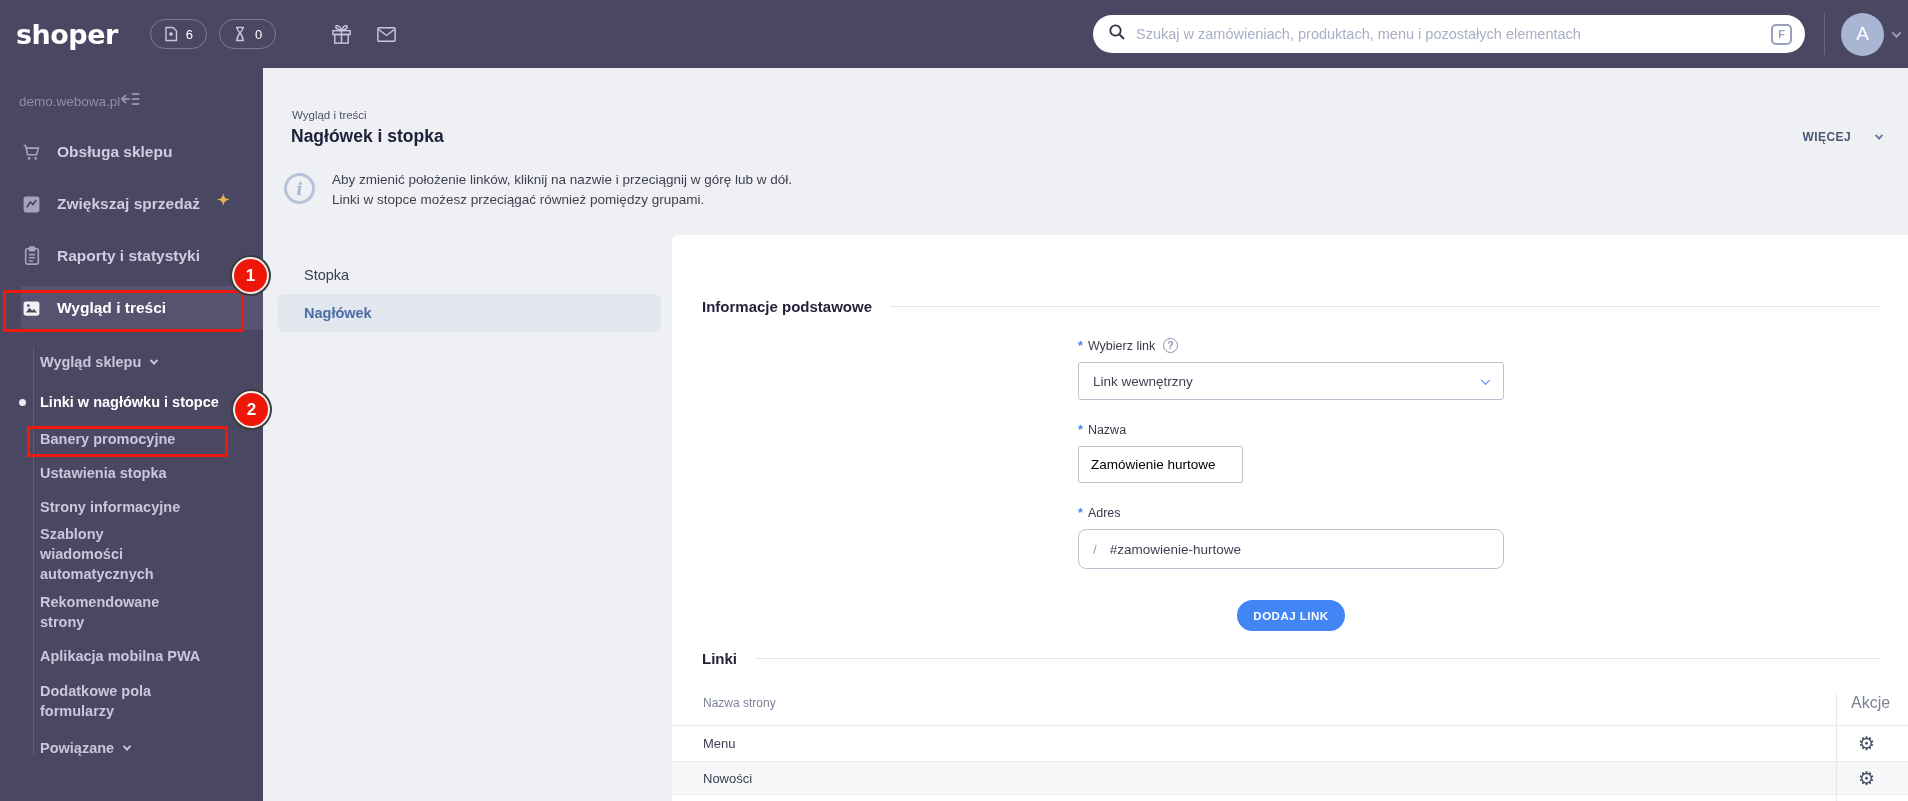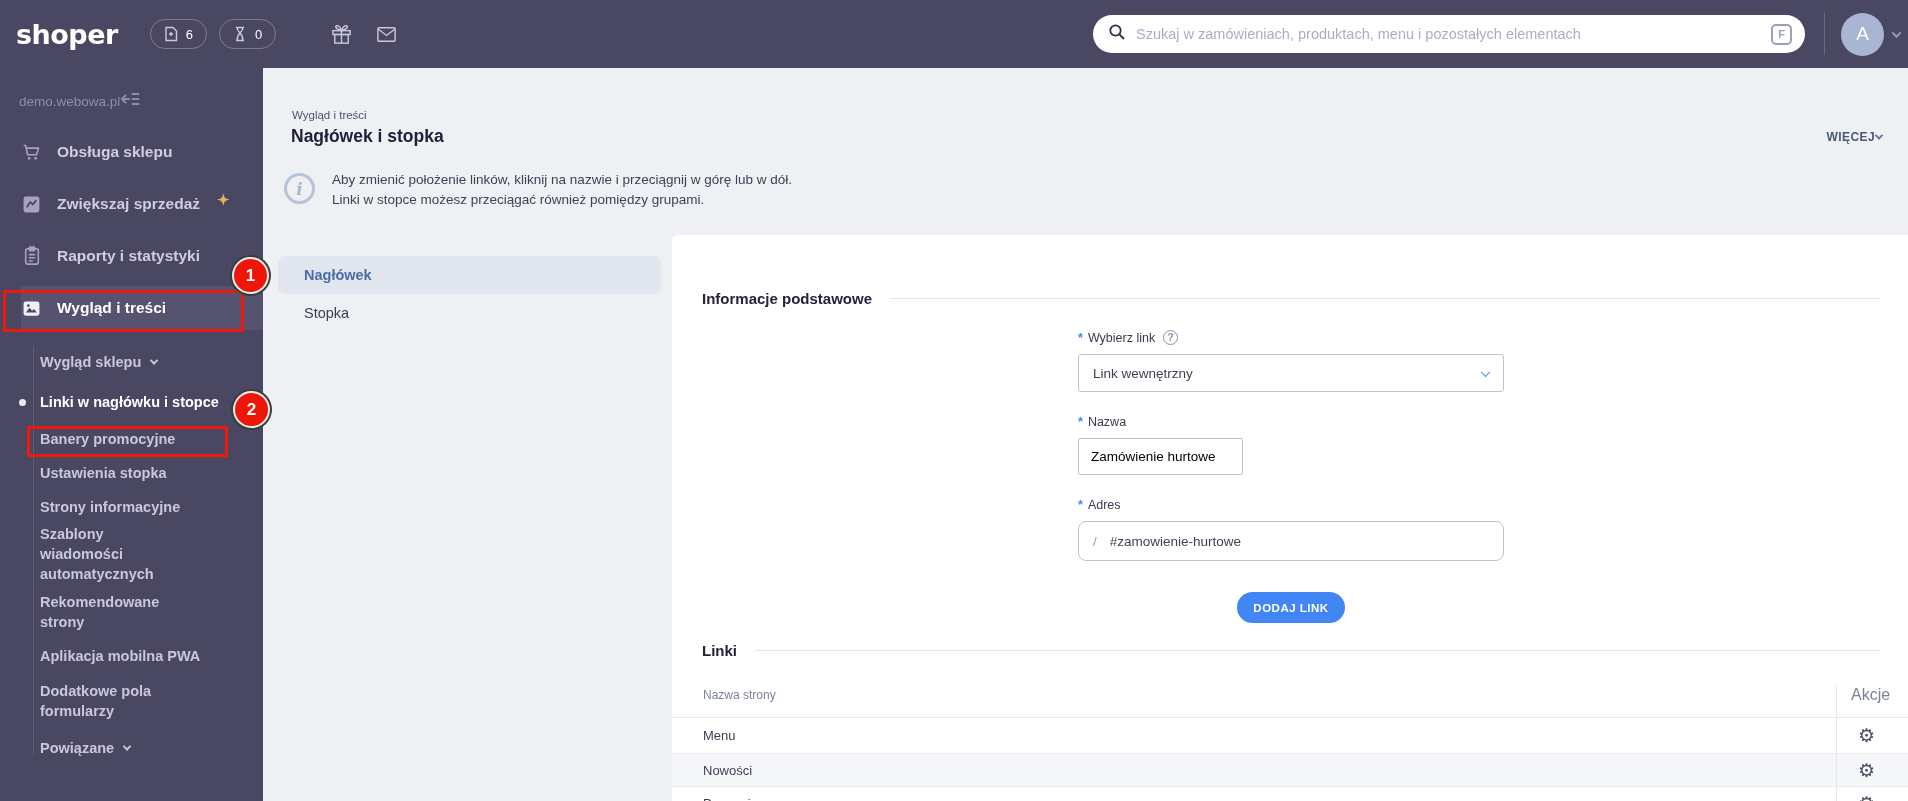--- a/index.html
+++ b/index.html
@@ -52,32 +52,32 @@
   .ann-box.b1 { left:3px; top:290px; width:241px; height:42px; }
   .ann-box.b2 { left:27px; top:426px; width:201px; height:31px; }
   .ann-circle { position:absolute; width:37px; height:37px; border-radius:50%; background:#ee1608; color:#fff; font-weight:bold; font-size:17px; display:flex; align-items:center; justify-content:center; border:2px solid #f0f0f0; box-shadow:0 0 0 2px #3c3c3c; z-index:9; }
   .ann-circle.c1 { left:232px; top:257px; }
   .ann-circle.c2 { left:233px; top:391px; }
 
   
   .main { position:absolute; left:263px; top:68px; right:0; bottom:0; background:#eef0f4; }
   .breadcrumb { position:absolute; left:29px; top:41px; font-size:11.5px; color:#50506a; }
   .page-title { position:absolute; left:28px; top:58px; font-size:17.5px; font-weight:bold; color:#20203a; }
-  .more-btn { position:absolute; right:26px; top:62px; display:flex; align-items:center; gap:1px; font-size:12px; font-weight:bold; letter-spacing:.4px; color:#4a5877; cursor:pointer; }
+  .more-btn { position:absolute; right:26px; top:62px; display:flex; align-items:center; gap:25px; font-size:12px; font-weight:bold; letter-spacing:.4px; color:#4a5877; cursor:pointer; }
   .more-btn .chev { color:#6b7astro; color:#6b7a99; width:6px; height:6px; }
   .info-row { position:absolute; left:21px; top:102px; display:flex; gap:17px; align-items:flex-start; }
   .info-icon { width:31px; height:31px; border-radius:50%; border:3px solid #b7c3d9; color:#a9b7d0; font-family:"DejaVu Serif", serif; font-style:italic; font-weight:bold; font-size:17px; display:flex; align-items:center; justify-content:center; margin-top:3px; }
   .info-text { font-size:13.5px; color:#3f3f52; line-height:20px; }
 
   .side-tabs { position:absolute; left:15px; top:188px; width:383px; }
   .tab { height:38px; border-radius:7px; display:flex; align-items:center; padding-left:26px; font-size:14.5px; color:#3c3c52; cursor:pointer; }
   .tab.active { background:#e2e6ef; color:#4a6da8; font-weight:bold; }
 
   
-  .card { position:absolute; left:409px; top:167px; right:0; bottom:0; background:#fff; border-radius:6px 0 0 0; padding:4px 28px 0 30px; }
+  .card { position:absolute; left:409px; top:167px; right:0; bottom:0; background:#fff; border-radius:6px 0 0 0; padding:12px 28px 0 30px; }
   .section-head { display:flex; align-items:center; gap:18px; }
   .section-head.first { padding-top:51px; }
   .section-head .shl { font-size:15px; font-weight:bold; color:#23233c; white-space:nowrap; }
   .section-head .line { flex:1; height:1px; background:#e4e4e9; }
 
   .form-col { margin-left:376px; width:426px; }
   .f-label { display:flex; align-items:center; gap:5px; font-size:12.5px; color:#3a3a4e; margin-top:23px; }
   .req { color:#4285f4; font-weight:bold; }
   .help-icon { width:15px; height:15px; border-radius:50%; border:1.5px solid #8a92a8; color:#8a92a8; font-size:10px; font-weight:bold; display:flex; align-items:center; justify-content:center; margin-left:3px; }
   .select { margin-top:9px; height:38px; border:1px solid #bcc4d2; border-radius:3px; background:#fff; display:flex; align-items:center; justify-content:space-between; padding:0 14px; font-size:13.5px; color:#3f3f52; cursor:pointer; }
@@ -266,22 +266,22 @@
 
   <div class="info-row">
     <span class="info-icon">i</span>
     <div class="info-text">
       <div>Aby zmienić położenie linków, kliknij na nazwie i przeciągnij w górę lub w dół.</div>
       <div>Linki w stopce możesz przeciągać również pomiędzy grupami.</div>
     </div>
   </div>
 
   <div class="side-tabs">
+    <div class="tab">Stopka</div>
     <div class="tab active">Nagłówek</div>
-    <div class="tab">Stopka</div>
   </div>
 
   <div class="card">
     <div class="section-head first">
       <span class="shl">Informacje podstawowe</span>
       <span class="line"></span>
     </div>
 
     <div class="form-col">
       <div class="f-label">

